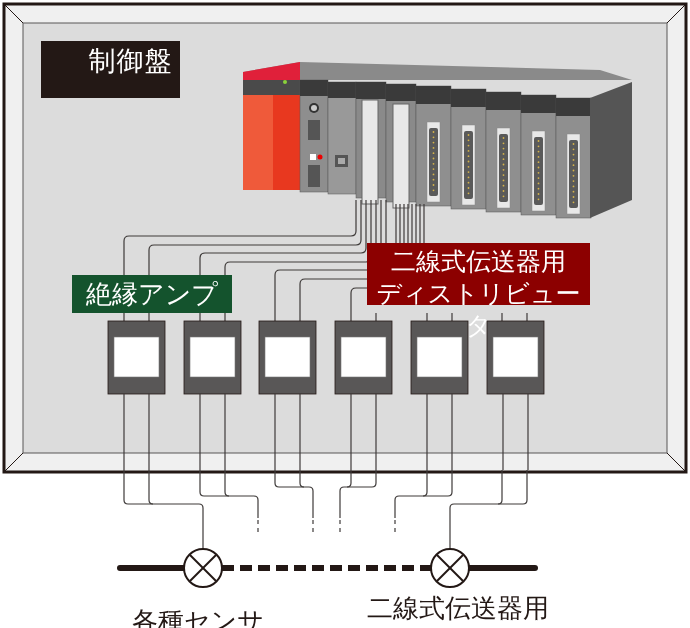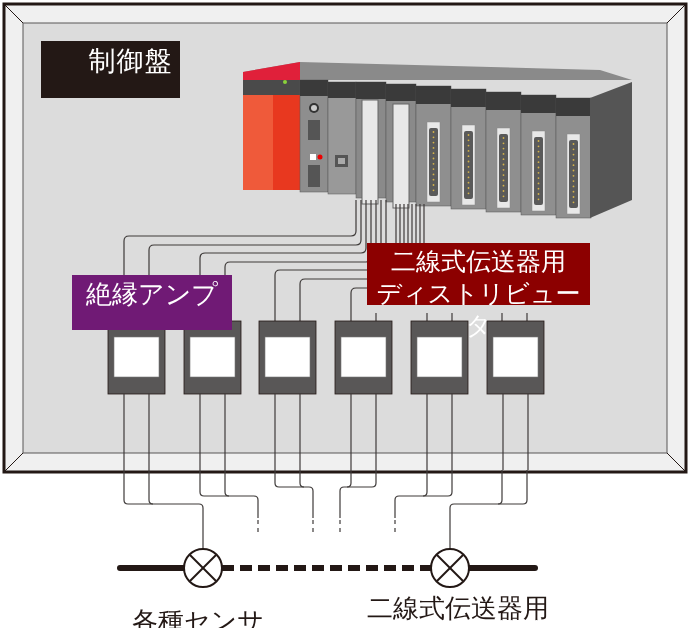--- a/index.html
+++ b/index.html
@@ -1,20 +1,20 @@
 <!DOCTYPE html>
 <html><head>
 <meta charset="utf-8">
 <style>
   html, body { margin:0; padding:0; background:#ffffff; }
   body { width:690px; height:628px; position:relative; overflow:hidden; font-family:"DejaVu Sans", sans-serif; }
   svg#diagram { position:absolute; left:0; top:0; }
   .lbl { position:absolute; color:#ffffff; font-family:"DejaVu Sans", sans-serif; }
   .panel-label { left:41px; top:41px; width:99px; height:57px; background:#231815; font-size:27px; line-height:39px; text-align:center; letter-spacing:1px;padding-left:40px; }
-  .amp-label { left:72px; top:275px; width:160px; height:55px; background:#701a75; font-size:26px; line-height:38px; text-align:center; }
+  .amp-label { left:72px; top:275px; width:160px; height:38px; background:#14532d; font-size:26px; line-height:38px; text-align:center; }
   .dist-label { left:367px; top:243px; width:223px; height:62px; background:#8c0000; font-size:25px; line-height:32px; text-align:center; padding-top:3px; box-sizing:border-box; }
   .cap { position:absolute; color:#231815; font-size:26px; font-family:"DejaVu Sans", sans-serif; }
   .cap-sensor { left:132px; top:604px; }
   .cap-trans { left:367px; top:591px; }
 </style>
 </head>
 <body>
 
 <svg id="diagram" width="690" height="628" viewBox="0 0 690 628" xmlns="http://www.w3.org/2000/svg">
 

